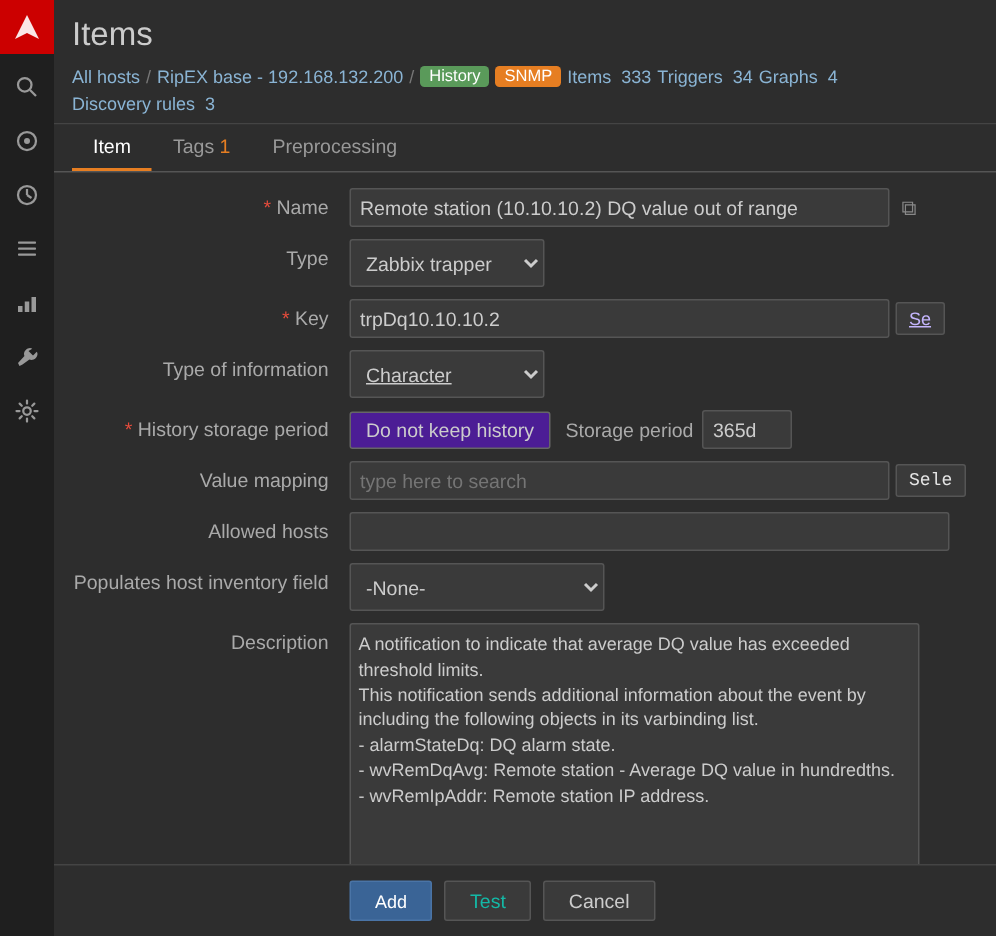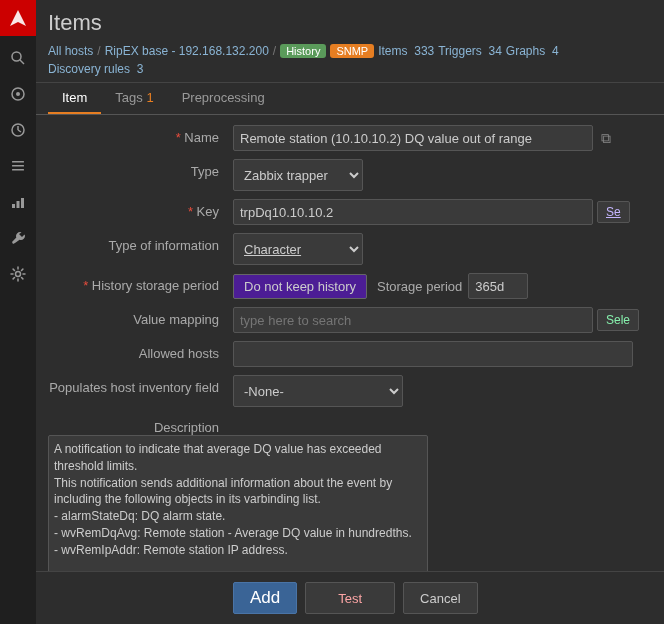--- a/index.html
+++ b/index.html
@@ -188,70 +188,71 @@
     .history-btn.active {
       background: #4c1d95;
     }
     .storage-label { color: #aaa; margin-left: 4px; }
     .storage-input { width: 60px; }
 
     .search-input { width: 360px; }
     .select-btn-inline {
       background: #3a3a3a;
       border: 1px solid #555;
-      color: #86efac;
+      color: #e5e5e5;
       padding: 3px 8px;
       cursor: pointer;
       border-radius: 2px;
       font-size: 12px;
+      font-family: Liberation Mono, monospace;
     }
 
     .allowed-input { width: 400px; }
 
     .inventory-select { width: 170px; }
 
     .desc-textarea {
       width: 380px;
       height: 175px;
       background: #3a3a3a;
       border: 1px solid #555;
       color: #ccc;
       padding: 5px;
       border-radius: 2px;
       font-size: 12px;
       resize: vertical;
       font-family: Arial, sans-serif;
       line-height: 1.4;
     }
 
-    .desc-row { align-items: flex-start; flex-direction: column; }
+    .desc-row { align-items: flex-start; }
     .desc-label { padding-top: 5px; }
 
     
     .form-footer {
       display: flex;
       gap: 8px;
       padding: 10px 12px 10px 197px;
       border-top: 1px solid #444;
       background: #2d2d2d;
     }
     .btn-add {
       background: #3a6496;
       border: 1px solid #4a74a6;
       color: #fff;
       padding: 5px 16px;
       cursor: pointer;
       border-radius: 2px;
-      font-size: 17px;
+      font-size: 12px;
     }
     .btn-test {
       background: #3a3a3a;
       border: 1px solid #555;
-      color: #fca5a5;
-      padding: 5px 32px;
+      color: #14b8a6;
+      padding: 5px 16px;
       cursor: pointer;
       border-radius: 2px;
       font-size: 13px;
     }
     .btn-cancel {
       background: #3a3a3a;
       border: 1px solid #555;
       color: #ccc;
       padding: 5px 16px;
       cursor: pointer;

